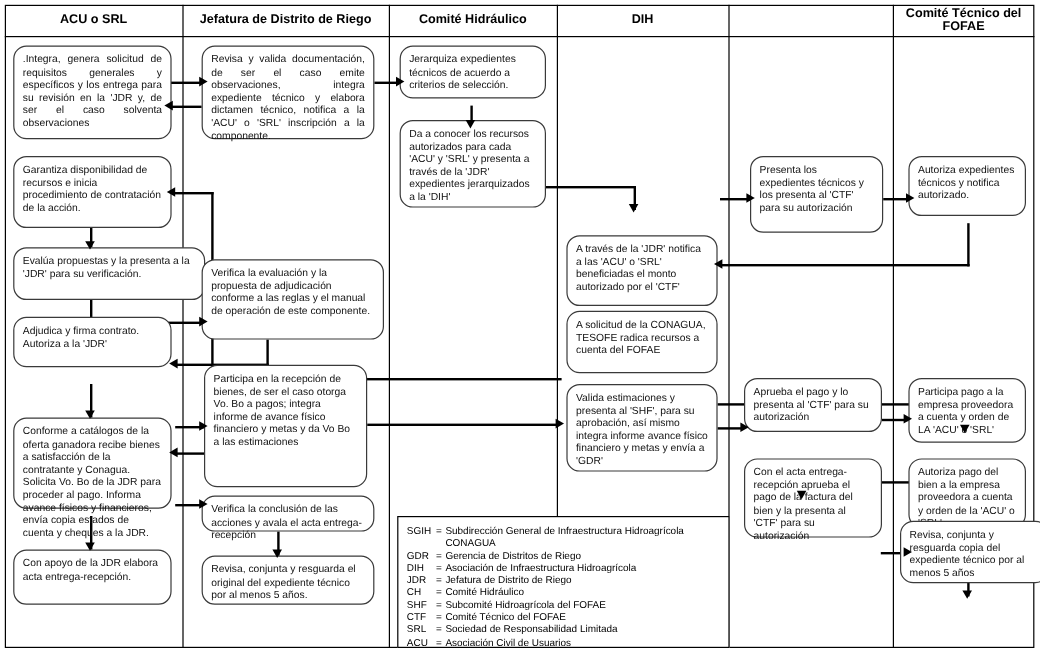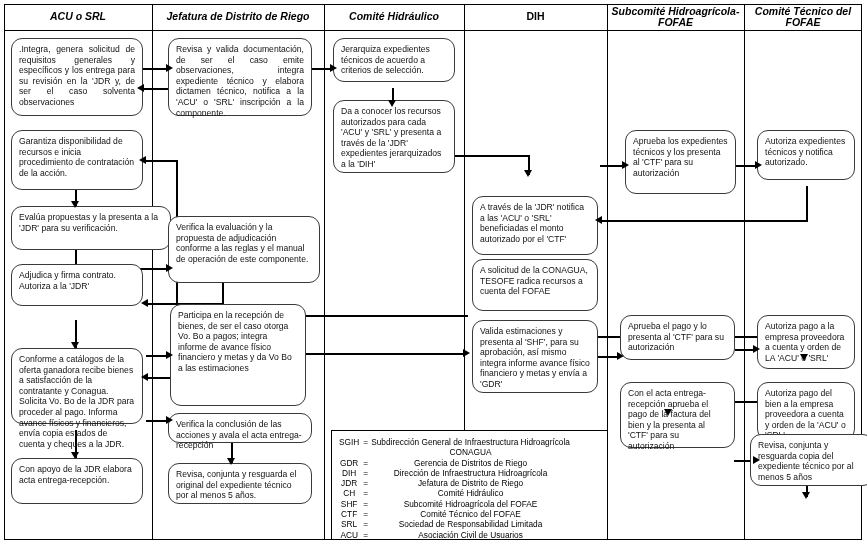--- a/index.html
+++ b/index.html
@@ -4,40 +4,40 @@
 <style>
   html,body{margin:0;padding:0;background:#fff;}
   body{font-family:"Liberation Sans",sans-serif;}
   #root{position:relative;width:867px;height:545px;background:#fff;overflow:hidden;}
 
   
   .frame{position:absolute;left:4px;top:4px;width:858px;height:536px;border:1.6px solid #000;box-sizing:border-box;}
   .hdr-rule{position:absolute;left:4px;top:30px;width:858px;height:0;border-top:1.3px solid #000;}
   .vrule{position:absolute;top:4px;width:0;height:536px;border-left:1.1px solid #000;}
   .hdr{position:absolute;top:4px;height:26px;display:flex;align-items:center;justify-content:center;text-align:center;
-       font-style:italic;font-weight:bold;font-size:10.5px;line-height:11.5px;color:#000;}
+       font-weight:bold;font-size:10.5px;line-height:11.5px;color:#000;}
   .hdr.up{font-style:normal;}
 
   
   .box{position:absolute;box-sizing:border-box;border:1.1px solid #3a3a3a;border-radius:11px;background:#fff;
        padding:5px 7px;font-size:8.6px;line-height:10.6px;color:#111;z-index:3;}
   .box.just{text-align:justify;}
 
   
   .ln{position:absolute;background:#000;z-index:2;}
   .lnh{height:2px;}
   .lnv{width:2px;}
   .ar{position:absolute;width:0;height:0;z-index:4;}
   .ar-r{border-top:4.5px solid transparent;border-bottom:4.5px solid transparent;border-left:7px solid #000;}
   .ar-l{border-top:4.5px solid transparent;border-bottom:4.5px solid transparent;border-right:7px solid #000;}
   .ar-d{border-left:4.5px solid transparent;border-right:4.5px solid transparent;border-top:7px solid #000;}
 
   
   .legend{position:absolute;box-sizing:border-box;border:1.1px solid #000;background:#fff;z-index:5;
-          padding:6px 5px 5px 7px;font-size:8.3px;line-height:10.3px;text-align:center;}
+          padding:6px 5px 5px 7px;font-size:8.3px;line-height:10.3px;}
   .legend table{border-collapse:collapse;}
   .legend td{vertical-align:top;padding:0;white-space:nowrap;font-size:8.3px;line-height:10.3px;}
   .legend td.k{padding-right:4px;}
   .legend td.e{padding-right:3px;}
   .legend .cont{padding-left:0;}
 </style>
 </head>
 <body>
 
 <div id="root">
@@ -47,21 +47,20 @@
   <div class="vrule" style="left:152px"></div>
   <div class="vrule" style="left:324px"></div>
   <div class="vrule" style="left:464px"></div>
   <div class="vrule" style="left:607px"></div>
   <div class="vrule" style="left:744px"></div>
 
   <div class="hdr" style="left:4px;width:148px">ACU o SRL</div>
   <div class="hdr" style="left:152px;width:172px">Jefatura de Distrito de Riego</div>
   <div class="hdr" style="left:324px;width:140px">Comité Hidráulico</div>
   <div class="hdr up" style="left:464px;width:143px">DIH</div>
-  <div class="hdr" style="left:607px;width:137px">Subcomité Hidroagrícola-FOFAE</div>
   <div class="hdr" style="left:744px;width:118px">Comité Técnico del FOFAE</div>
 
   <div class="ln lnh" style="left:142px;top:68px;width:26px"></div>
   <div class="ar ar-r" style="left:166px;top:64px"></div>
 
   <div class="ln lnh" style="left:142px;top:88px;width:26px"></div>
   <div class="ar ar-l" style="left:137px;top:84px"></div>
 
   <div class="ln lnh" style="left:312px;top:68px;width:22px"></div>
   <div class="ar ar-r" style="left:330px;top:64px"></div>
@@ -156,26 +155,26 @@
   <div class="box" style="left:168px;top:413px;width:144px;height:30px">Verifica la conclusión de las acciones y avala el acta entrega-recepción</div>
   <div class="box" style="left:168px;top:463px;width:144px;height:41px">Revisa, conjunta y resguarda el original del expediente técnico por al menos 5 años.</div>
 
   <div class="box" style="left:333px;top:38px;width:122px;height:44px">Jerarquiza expedientes técnicos  de acuerdo a criterios de selección.</div>
   <div class="box" style="left:333px;top:100px;width:122px;height:73px">Da a conocer los recursos autorizados para cada 'ACU' y 'SRL' y presenta a través de la 'JDR' expedientes jerarquizados a la 'DIH'</div>
 
   <div class="box" style="left:472px;top:196px;width:126px;height:59px">A través de la 'JDR' notifica a las 'ACU' o 'SRL' beneficiadas el monto autorizado por el 'CTF'</div>
   <div class="box" style="left:472px;top:259px;width:126px;height:52px">A solicitud de la CONAGUA, TESOFE radica recursos a cuenta del FOFAE</div>
   <div class="box" style="left:472px;top:320px;width:126px;height:73px">Valida estimaciones y presenta al 'SHF', para su aprobación, así mismo integra informe avance físico financiero y metas y envía a 'GDR'</div>
 
-  <div class="box" style="left:625px;top:130px;width:111px;height:64px">Aprueba  los expedientes técnicos y los presenta al 'CTF' para su autorización</div>
+  <div class="box" style="left:625px;top:130px;width:111px;height:64px">Presenta  los expedientes técnicos y los presenta al 'CTF' para su autorización</div>
   <div class="box" style="left:620px;top:315px;width:115px;height:45px">Aprueba el pago y lo presenta al 'CTF' para su autorización</div>
   <div class="box" style="left:620px;top:382px;width:115px;height:66px">Con el acta entrega-recepción aprueba el pago   de la factura del bien  y la presenta al 'CTF' para su autorización</div>
 
   <div class="box" style="left:757px;top:130px;width:98px;height:50px">Autoriza expedientes técnicos y notifica autorizado.</div>
-  <div class="box" style="left:757px;top:315px;width:98px;height:54px">Autoriza pago a la empresa proveedora a cuenta y orden de LA 'ACU' o 'SRL'</div>
+  <div class="box" style="left:757px;top:315px;width:98px;height:54px">Participa pago a la empresa proveedora a cuenta y orden de LA 'ACU' o 'SRL'</div>
   <div class="box" style="left:757px;top:382px;width:98px;height:58px">Autoriza pago del bien a la empresa proveedora a cuenta y orden de la 'ACU' o 'SRL'</div>
   <div class="box" style="left:750px;top:434px;width:124px;height:52px">Revisa, conjunta y resguarda  copia del expediente técnico por al menos 5 años</div>
 
   <div class="legend" style="left:331px;top:430px;width:277px;height:110px">
     <table>
       <tbody id="legend-body">
           <tr>
             <td class="k">SGIH</td>
             <td class="e">=</td>
             <td>Subdirección General de Infraestructura Hidroagrícola</td>
@@ -186,21 +185,21 @@
             <td class="cont">    CONAGUA</td>
           </tr>
           <tr>
             <td class="k">GDR</td>
             <td class="e">=</td>
             <td>Gerencia de Distritos de Riego</td>
           </tr>
           <tr>
             <td class="k">DIH</td>
             <td class="e">=</td>
-            <td>Dirección de Infraestructura Hidroagrícola</td>
+            <td>Asociación de Infraestructura Hidroagrícola</td>
           </tr>
           <tr>
             <td class="k">JDR</td>
             <td class="e">=</td>
             <td>Jefatura de Distrito de Riego</td>
           </tr>
           <tr>
             <td class="k">CH</td>
             <td class="e">=</td>
             <td>Comité Hidráulico</td>

